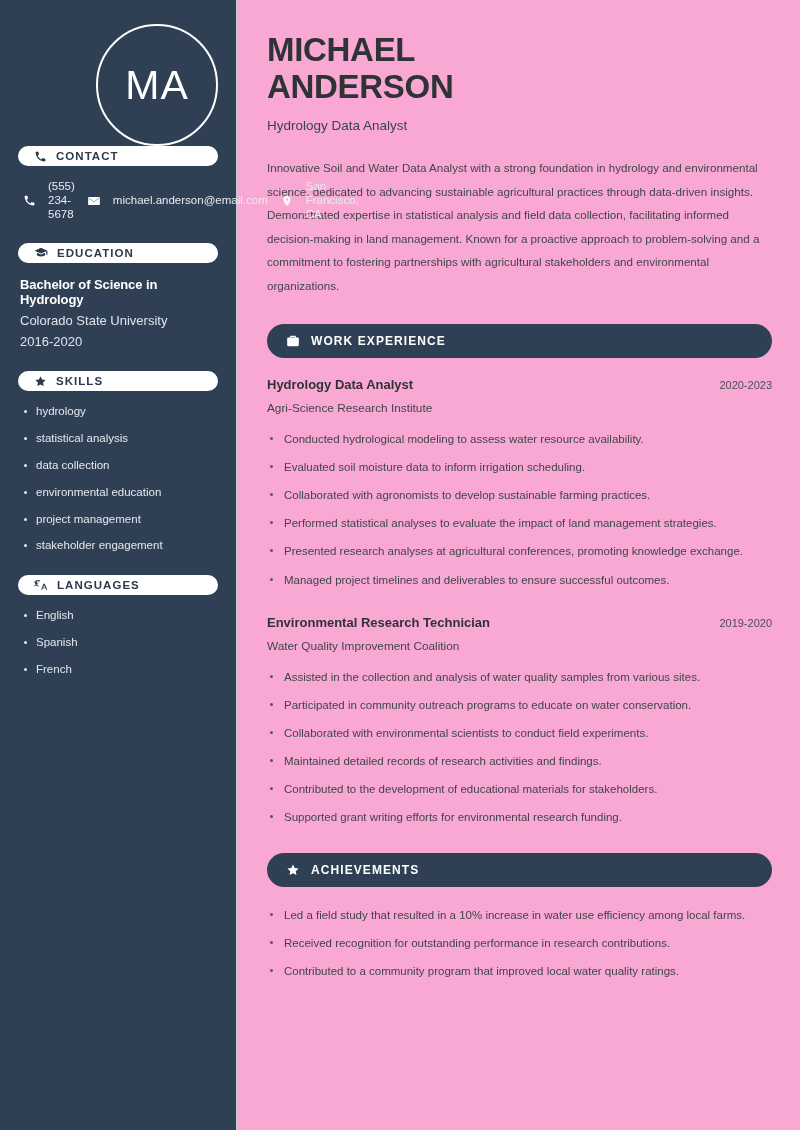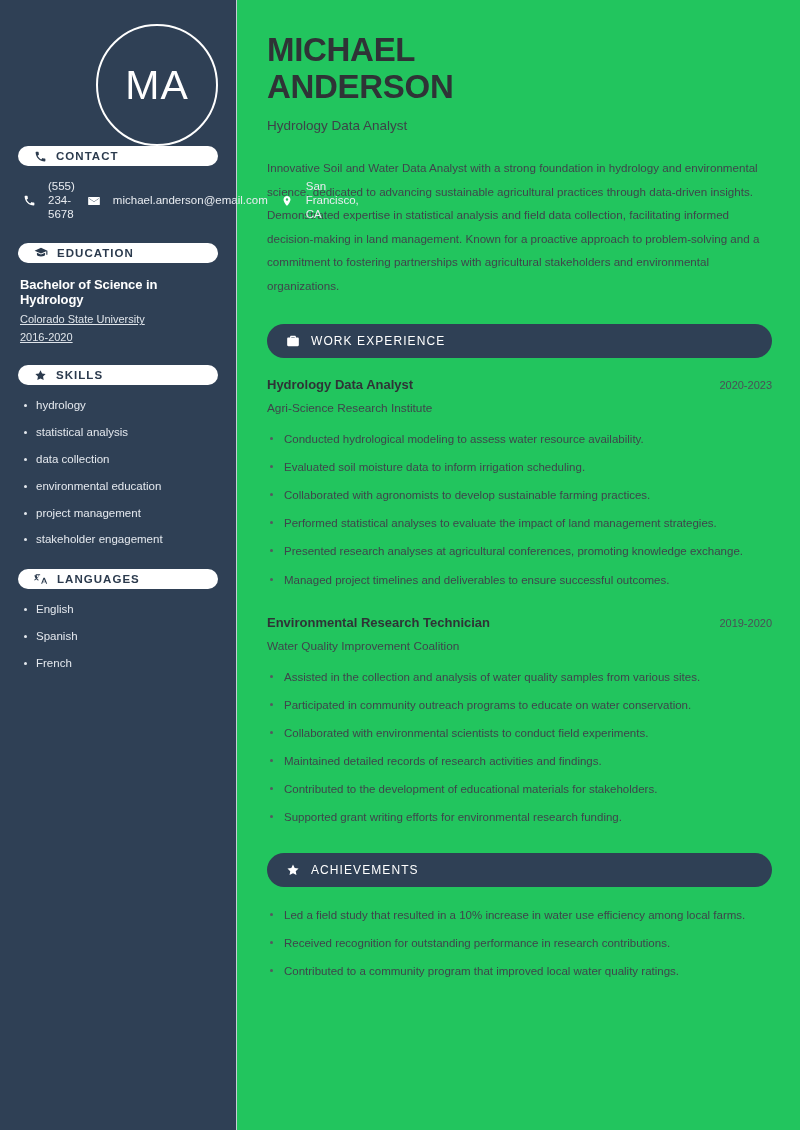--- a/index.html
+++ b/index.html
@@ -91,25 +91,24 @@
 
   .edu-degree {
     font-size: 13px;
     font-weight: bold;
     color: #ffffff;
     padding: 0 2px;
     margin-bottom: 6px;
     letter-spacing: -0.1px;
   }
   .edu-school, .edu-dates {
-    font-size: 11px;
+    font-size: 13px;
     color: #dfe4ea;
     padding: 0 2px;
     margin-bottom: 6px;
-    text-decoration: underline;
   }
 
   .side-ul { list-style: none; padding: 0 4px; }
   .side-ul li {
     position: relative;
     font-size: 11.5px;
     color: #e4e8ee;
     padding-left: 14px;
     margin-bottom: 13px;
     line-height: 1.2;
@@ -122,21 +121,21 @@
     width: 3px;
     height: 3px;
     border-radius: 50%;
     background: #e4e8ee;
   }
 
   
   .main {
     flex: 1;
     padding: 32px 28px 0 30px;
-    background: #22c55e;
+    background: #f9a8d4;
   }
 
   .name {
     font-size: 33px;
     font-weight: bold;
     color: #2f3336;
     line-height: 1.12;
     letter-spacing: -0.3px;
     text-transform: uppercase;
   }
@@ -155,21 +154,21 @@
   .sec-header {
     background: #2f4055;
     color: #ffffff;
     border-radius: 999px;
     height: 34px;
     display: flex;
     align-items: center;
     gap: 11px;
     padding: 0 19px;
     font-size: 12px;
-    font-weight: normal;
+    font-weight: bold;
     letter-spacing: 0.09em;
     margin-top: 26px;
     margin-bottom: 19px;
   }
   .sec-header .ico { display: flex; align-items: center; }
 
   .job { margin-bottom: 8px; }
   .job-head {
     display: flex;
     justify-content: space-between;

